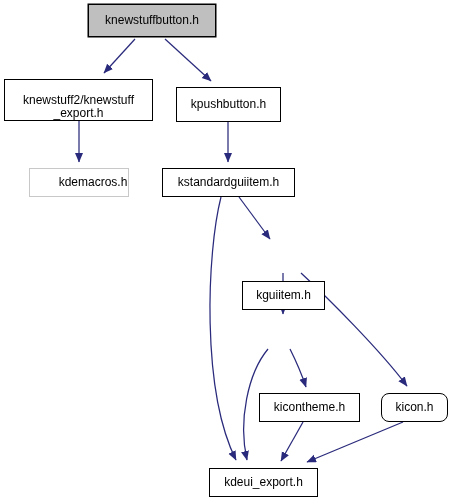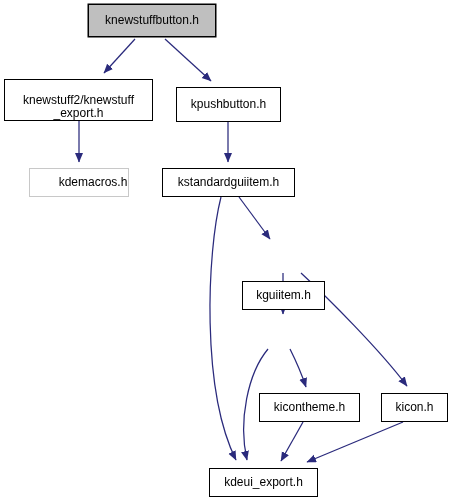--- a/index.html
+++ b/index.html
@@ -111,21 +111,21 @@
 
   <div class="node" style="left:242px; top:245px; width:83px; height:29px;margin-top:36px;">
     <span>kguiitem.h</span>
   </div>
 
 
   <div class="node" style="left:259px; top:393px; width:101px; height:29px;">
     <span>kicontheme.h</span>
   </div>
 
-  <div class="node" style="left:381px; top:393px; width:67px; height:29px;">
+  <div class="node" style="left:381px; top:393px; width:67px; height:29px;border-radius:8px;">
     <span>kicon.h</span>
   </div>
 
   <div class="node" style="left:209px; top:468px; width:109px; height:29px;">
     <span>kdeui_export.h</span>
   </div>
 
 </div>
 
 </body></html>

